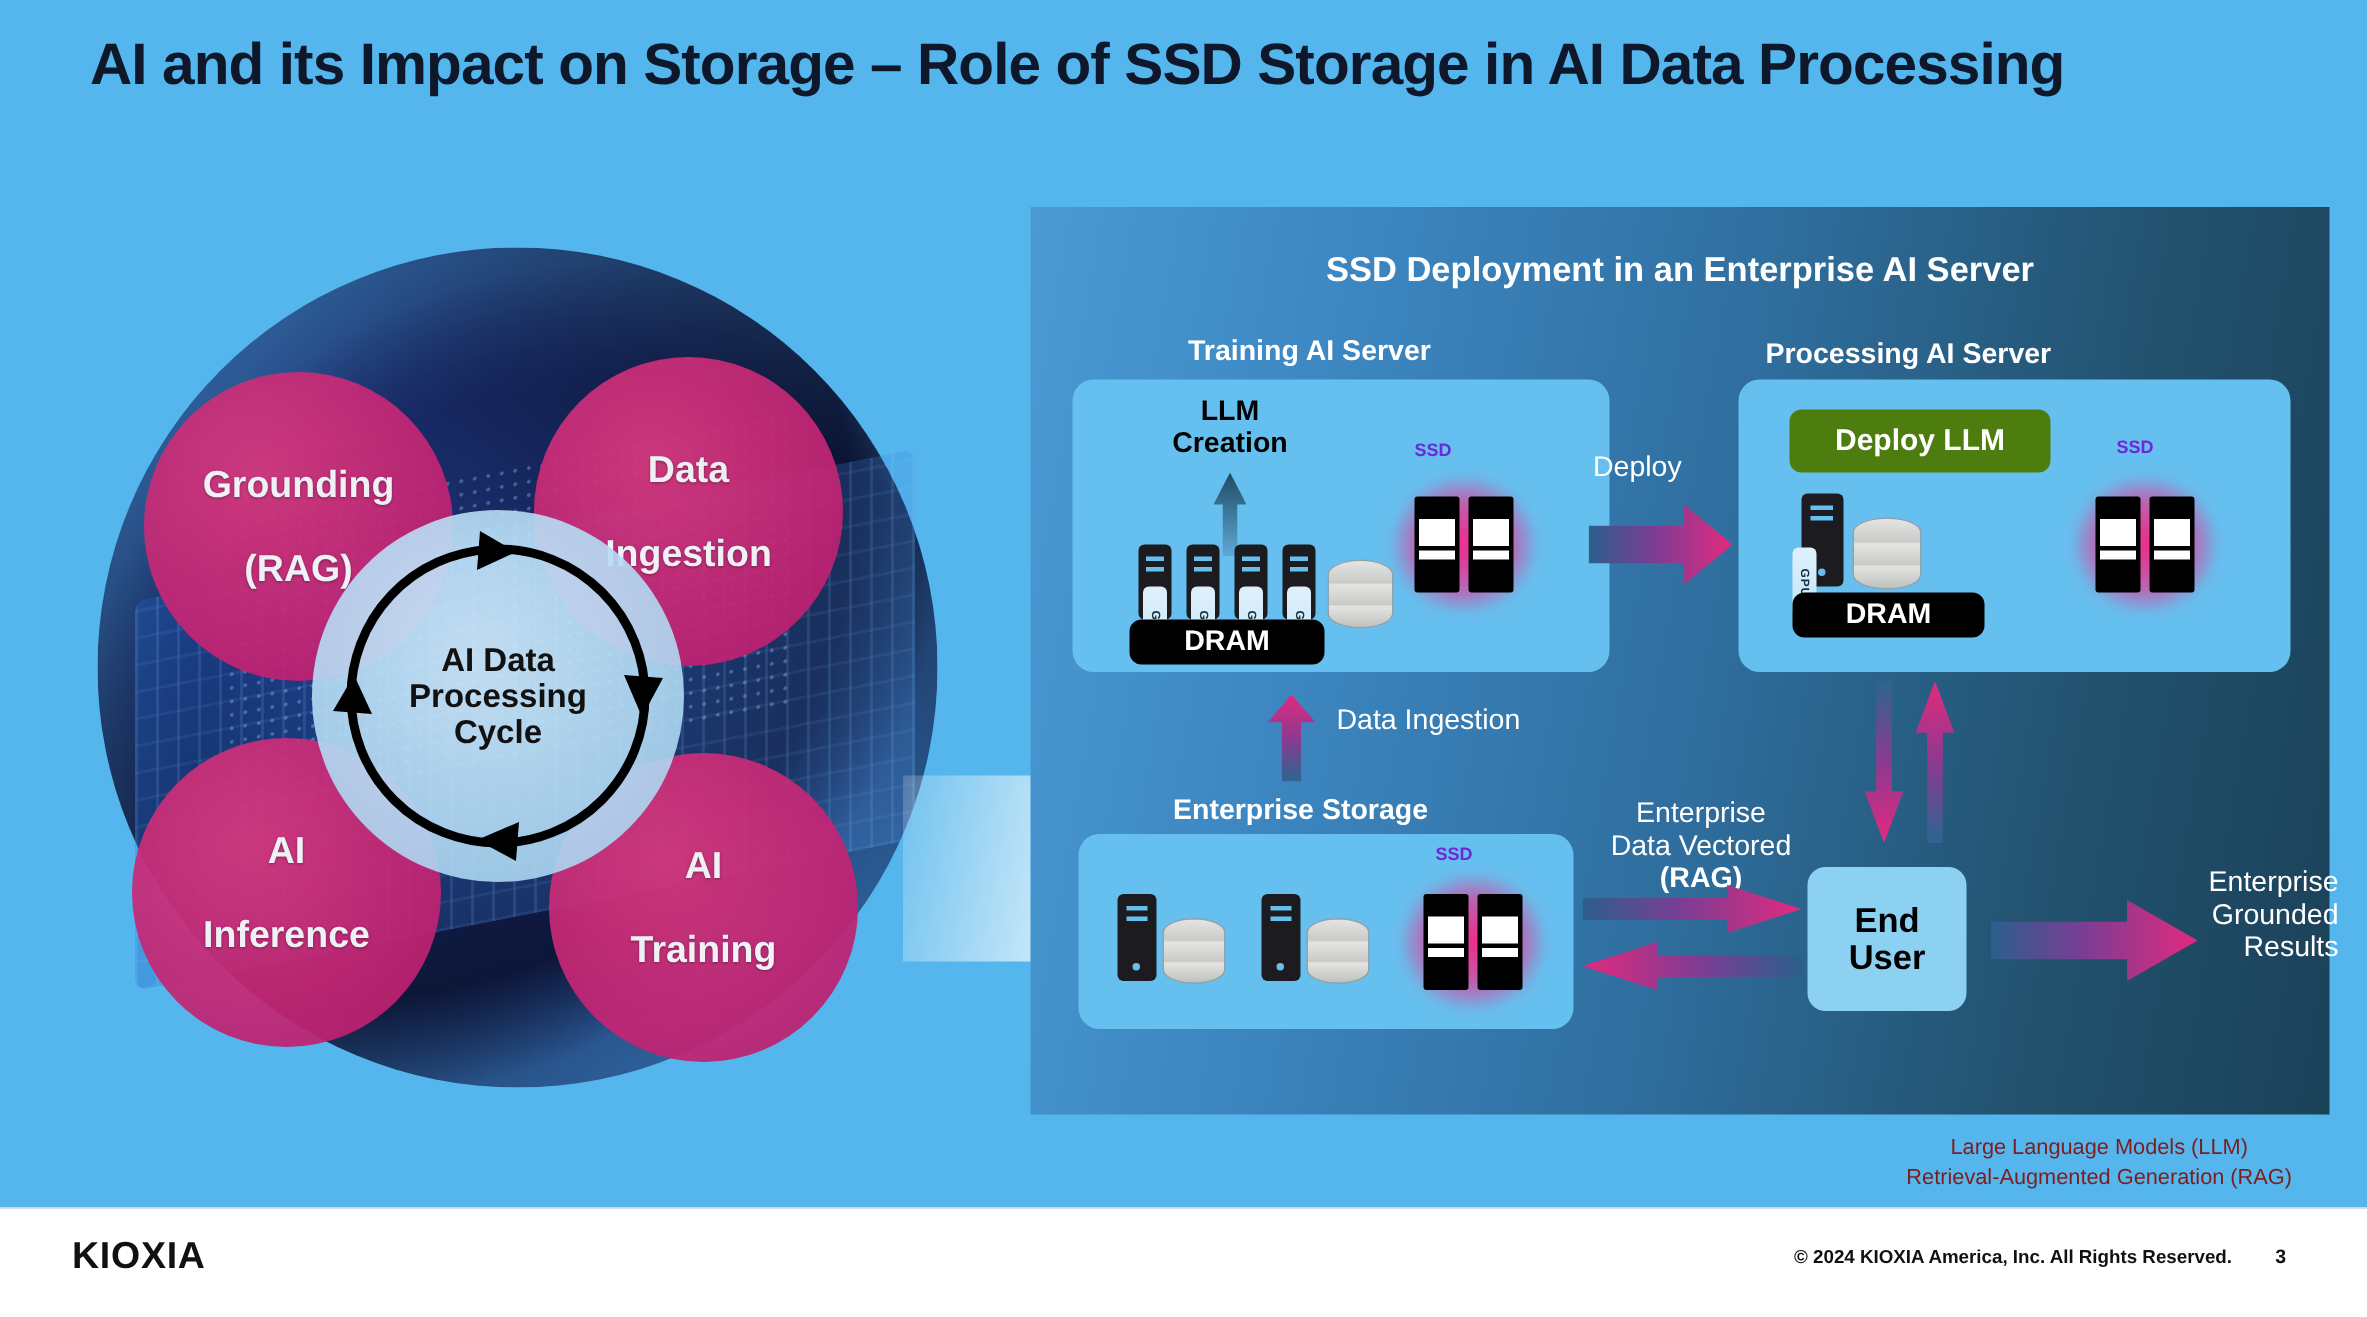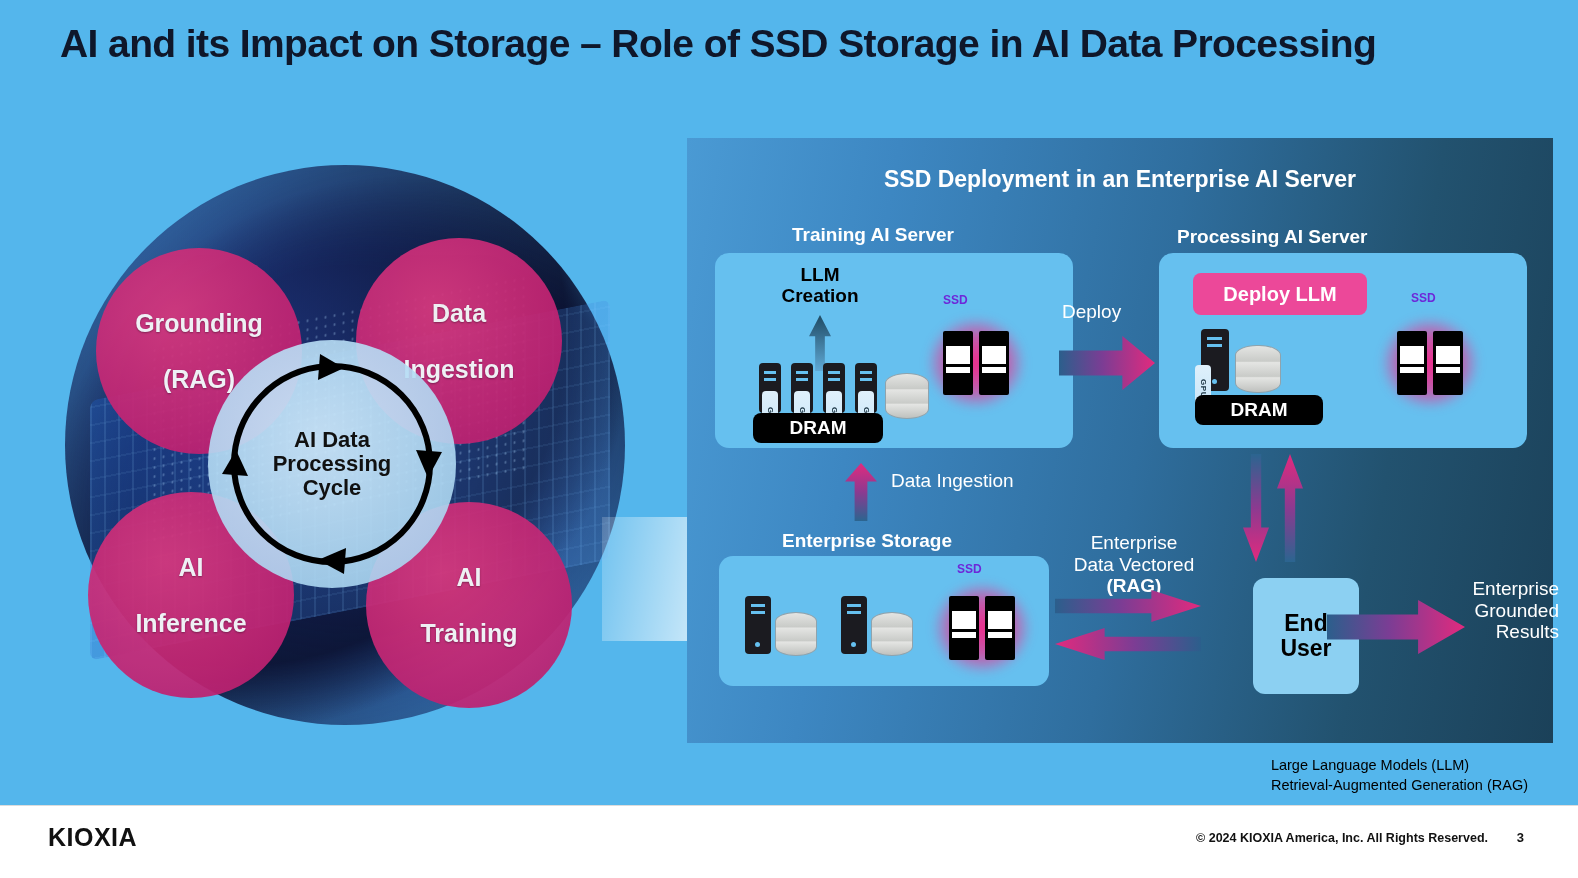--- a/index.html
+++ b/index.html
@@ -257,21 +257,21 @@
     line-height: 1.08;
   }
   .up-arrow-dark {
     position: absolute;
     width: 22px; height: 56px;
     background: linear-gradient(180deg, #1f4a63, #5fa9d6);
     clip-path: polygon(50% 0%, 100% 38%, 72% 38%, 72% 100%, 28% 100%, 28% 38%, 0% 38%);
   }
   .deploy-badge {
     position: absolute;
-    background: #ec4899;
+    background: #4d7c0f;
     border-radius: 8px;
     color: #ffffff;
     font-size: 20px;
     font-weight: 700;
     display: flex;
     align-items: center;
     justify-content: center;
   }
   .arrow-label {
     position: absolute;
@@ -312,22 +312,22 @@
     line-height: 1.1;
     display: flex;
     align-items: center;
     justify-content: center;
   }
 
   
   #footnote {
     position: absolute;
     right: 50px; top: 756px;
-    text-align: left;
-    color: #000000;
+    text-align: center;
+    color: #7f1d1d;
     font-size: 14.5px;
     line-height: 1.35;
   }
   #footer {
     position: absolute;
     left: 0; top: 805px;
     width: 1578px; height: 73px;
     background: #ffffff;
     border-top: 1px solid #dcdcdc;
   }
@@ -535,21 +535,21 @@
       <span>Data Vectored</span><br>
       <b>(RAG)</b>
     </div>
 
     <div class="ar-right" style="left:368px; top:452px; width:146px; height:32px;"></div>
     <div class="ar-left" style="left:368px; top:490px; width:146px; height:32px;"></div>
 
     <div class="ar-up" style="left:590px; top:316px; width:26px; height:108px;"></div>
     <div class="ar-down" style="left:556px; top:316px; width:26px; height:108px;"></div>
 
-    <div class="end-user" style="left:518px; top:440px; width:106px; height:116px;margin-left:48px;">
+    <div class="end-user" style="left:518px; top:440px; width:106px; height:96px;">
       <div>
         <span>End</span><br>
         <span>User</span>
       </div>
     </div>
 
     <div class="ar-right" style="left:640px; top:462px; width:138px; height:54px;"></div>
     <div class="arrow-label multi" style="left:740px; top:440px; width:132px; text-align:right;">
       <span>Enterprise</span><br>
       <span>Grounded</span><br>

